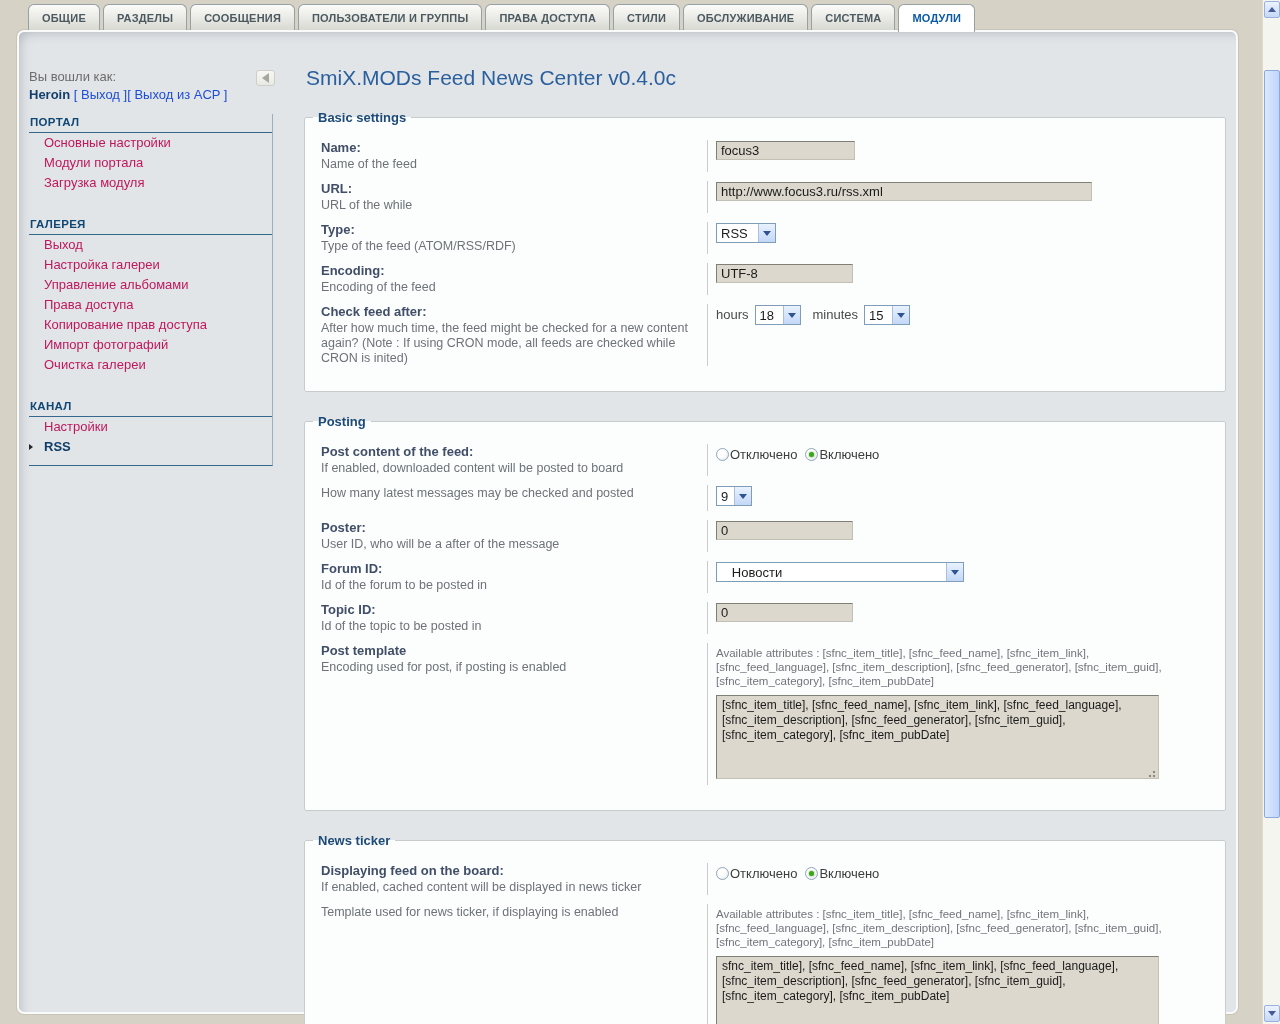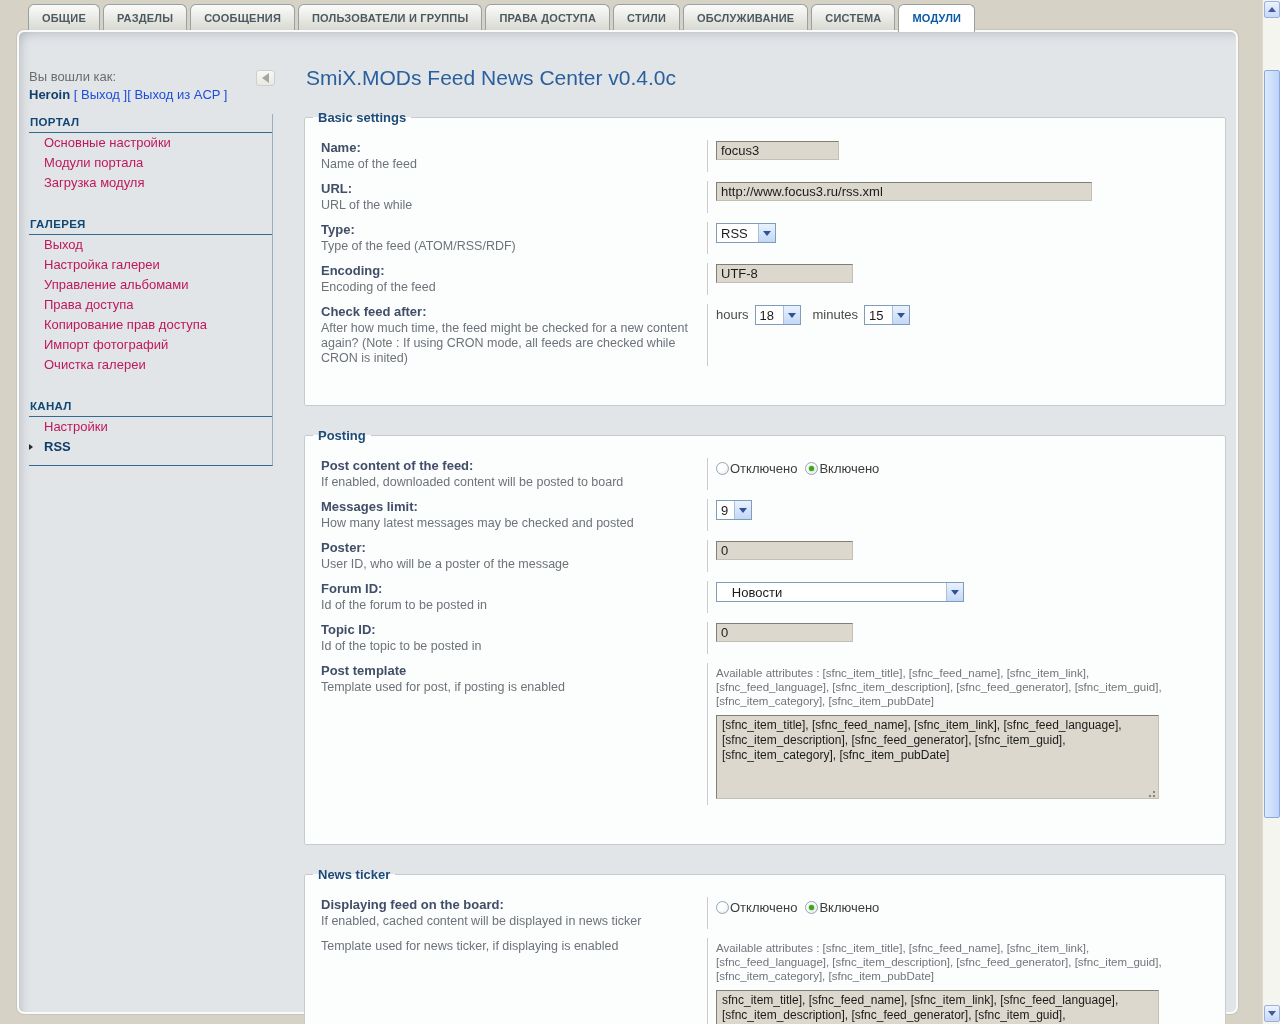--- a/index.html
+++ b/index.html
@@ -52,21 +52,21 @@
   .mitem.active { color:#0E3C68; font-weight:bold; }
   .mitem .arr {
     position:absolute; left:0; top:7px; width:0; height:0;
     border:3px solid transparent; border-left:4px solid #26282A;
   }
   
   .content { position:absolute; top:30px; left:285px; width:922px; }
   h1.ptitle { font-size:21px; font-weight:normal; color:#2A5F9D; margin:4px 0 20px 2px; }
   fieldset {
     border:1px solid #C7CBCE; border-radius:2px; background:#FCFDFD;
-    margin:10px 0 22px 0; padding:6px 0 30px 0;
+    margin:10px 0 22px 0; padding:6px 0 16px 0;
   }
   legend { font-size:13px; font-weight:bold; color:#1C4B78; padding:0 5px; margin-left:8px; }
   .frow { display:flex; align-items:stretch; margin:9px 16px; }
   .lhs { width:386px; flex:none; padding-right:14px; }
   .flabel { font-size:13px; font-weight:bold; color:#414E68; line-height:16px; }
   .fexplain { font-size:12.5px; color:#6D7379; line-height:15px; margin-top:1px; }
   .rhs { flex:1; border-left:1px solid #CBCBCB; padding:1px 0 2px 8px; min-height:26px; }
   
   .tin {
     background:#DCD8CD; border:1px solid; border-color:#7F7F77 #C2BFB5 #C2BFB5 #7F7F77;
@@ -182,21 +182,21 @@
 
     <fieldset>
       <legend>Basic settings</legend>
 
       <div class="frow">
         <div class="lhs">
           <div class="flabel">Name:</div>
           <div class="fexplain">Name of the feed</div>
         </div>
         <div class="rhs">
-          <input class="tin" style="width: 123px;" value="focus3">
+          <input class="tin" style="width: 139px;" value="focus3">
         </div>
       </div>
 
       <div class="frow">
         <div class="lhs">
           <div class="flabel">URL:</div>
           <div class="fexplain">URL of the while</div>
         </div>
         <div class="rhs">
           <input class="tin" style="width: 376px;" value="http://www.focus3.ru/rss.xml">
@@ -262,37 +262,36 @@
             <span class="xp-radio"></span>
               <span class="rlab">Отключено</span>
             <span class="xp-radio checked"></span>
               <span class="rlab">Включено</span>
           </div>
         </div>
       </div>
 
       <div class="frow">
         <div class="lhs">
-          <div class="flabel">Messages limit:</div>
           <div class="fexplain">How many latest messages may be checked and posted</div>
         </div>
         <div class="rhs">
           <div class="xpsel" style="width:36px">
             <span class="val">9</span>
             <span class="selbtn">
                 <i class="chev"></i>
               </span>
           </div>
         </div>
       </div>
 
       <div class="frow">
         <div class="lhs">
           <div class="flabel">Poster:</div>
-          <div class="fexplain">User ID, who will be a poster of the message</div>
+          <div class="fexplain">User ID, who will be a after of the message</div>
         </div>
         <div class="rhs">
           <input class="tin" style="width: 137px;" value="0">
         </div>
       </div>
 
       <div class="frow">
         <div class="lhs">
           <div class="flabel">Forum ID:</div>
           <div class="fexplain">Id of the forum to be posted in</div>
@@ -313,21 +312,21 @@
           <div class="fexplain">Id of the topic to be posted in</div>
         </div>
         <div class="rhs">
           <input class="tin" style="width: 137px;" value="0">
         </div>
       </div>
 
       <div class="frow">
         <div class="lhs">
           <div class="flabel">Post template</div>
-          <div class="fexplain">Template used for post, if posting is enabled</div>
+          <div class="fexplain">Encoding used for post, if posting is enabled</div>
         </div>
         <div class="rhs">
           <div class="attrs">Available attributes : [sfnc_item_title], [sfnc_feed_name], [sfnc_item_link], [sfnc_feed_language], [sfnc_item_description], [sfnc_feed_generator], [sfnc_item_guid], [sfnc_item_category], [sfnc_item_pubDate]</div>
           <div class="tawrap">
             <textarea class="tarea" style="">[sfnc_item_title], [sfnc_feed_name], [sfnc_item_link], [sfnc_feed_language], [sfnc_item_description], [sfnc_feed_generator], [sfnc_item_guid], [sfnc_item_category], [sfnc_item_pubDate]</textarea>
             <span class="grip"></span>
           </div>
         </div>
       </div>
     </fieldset>

